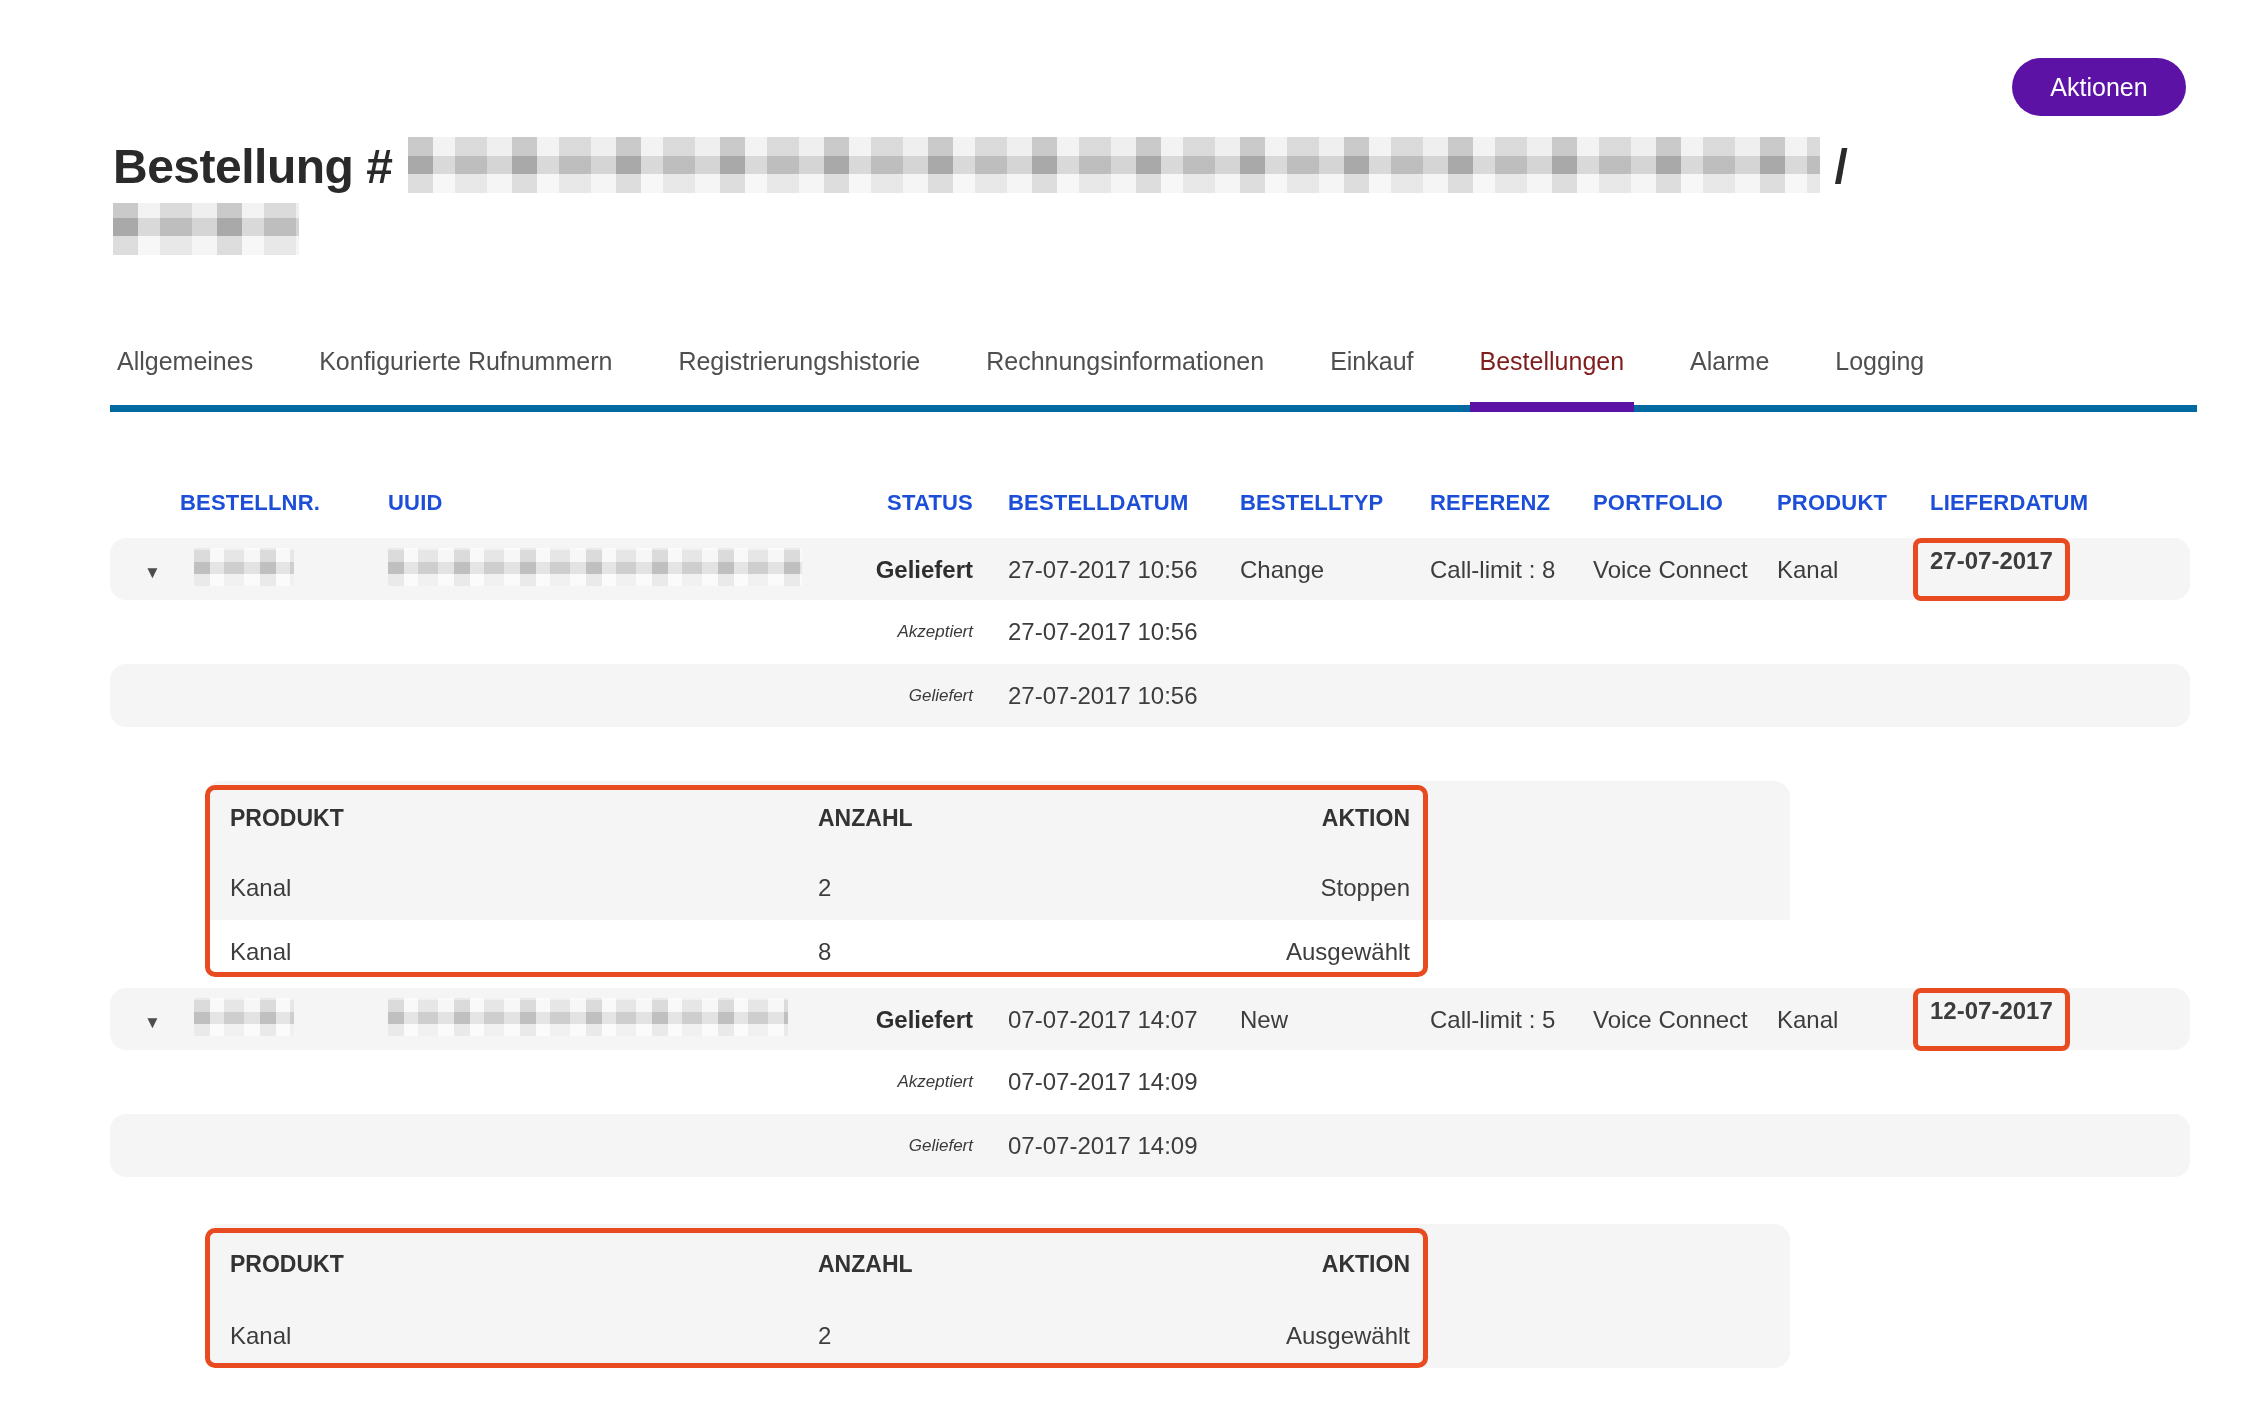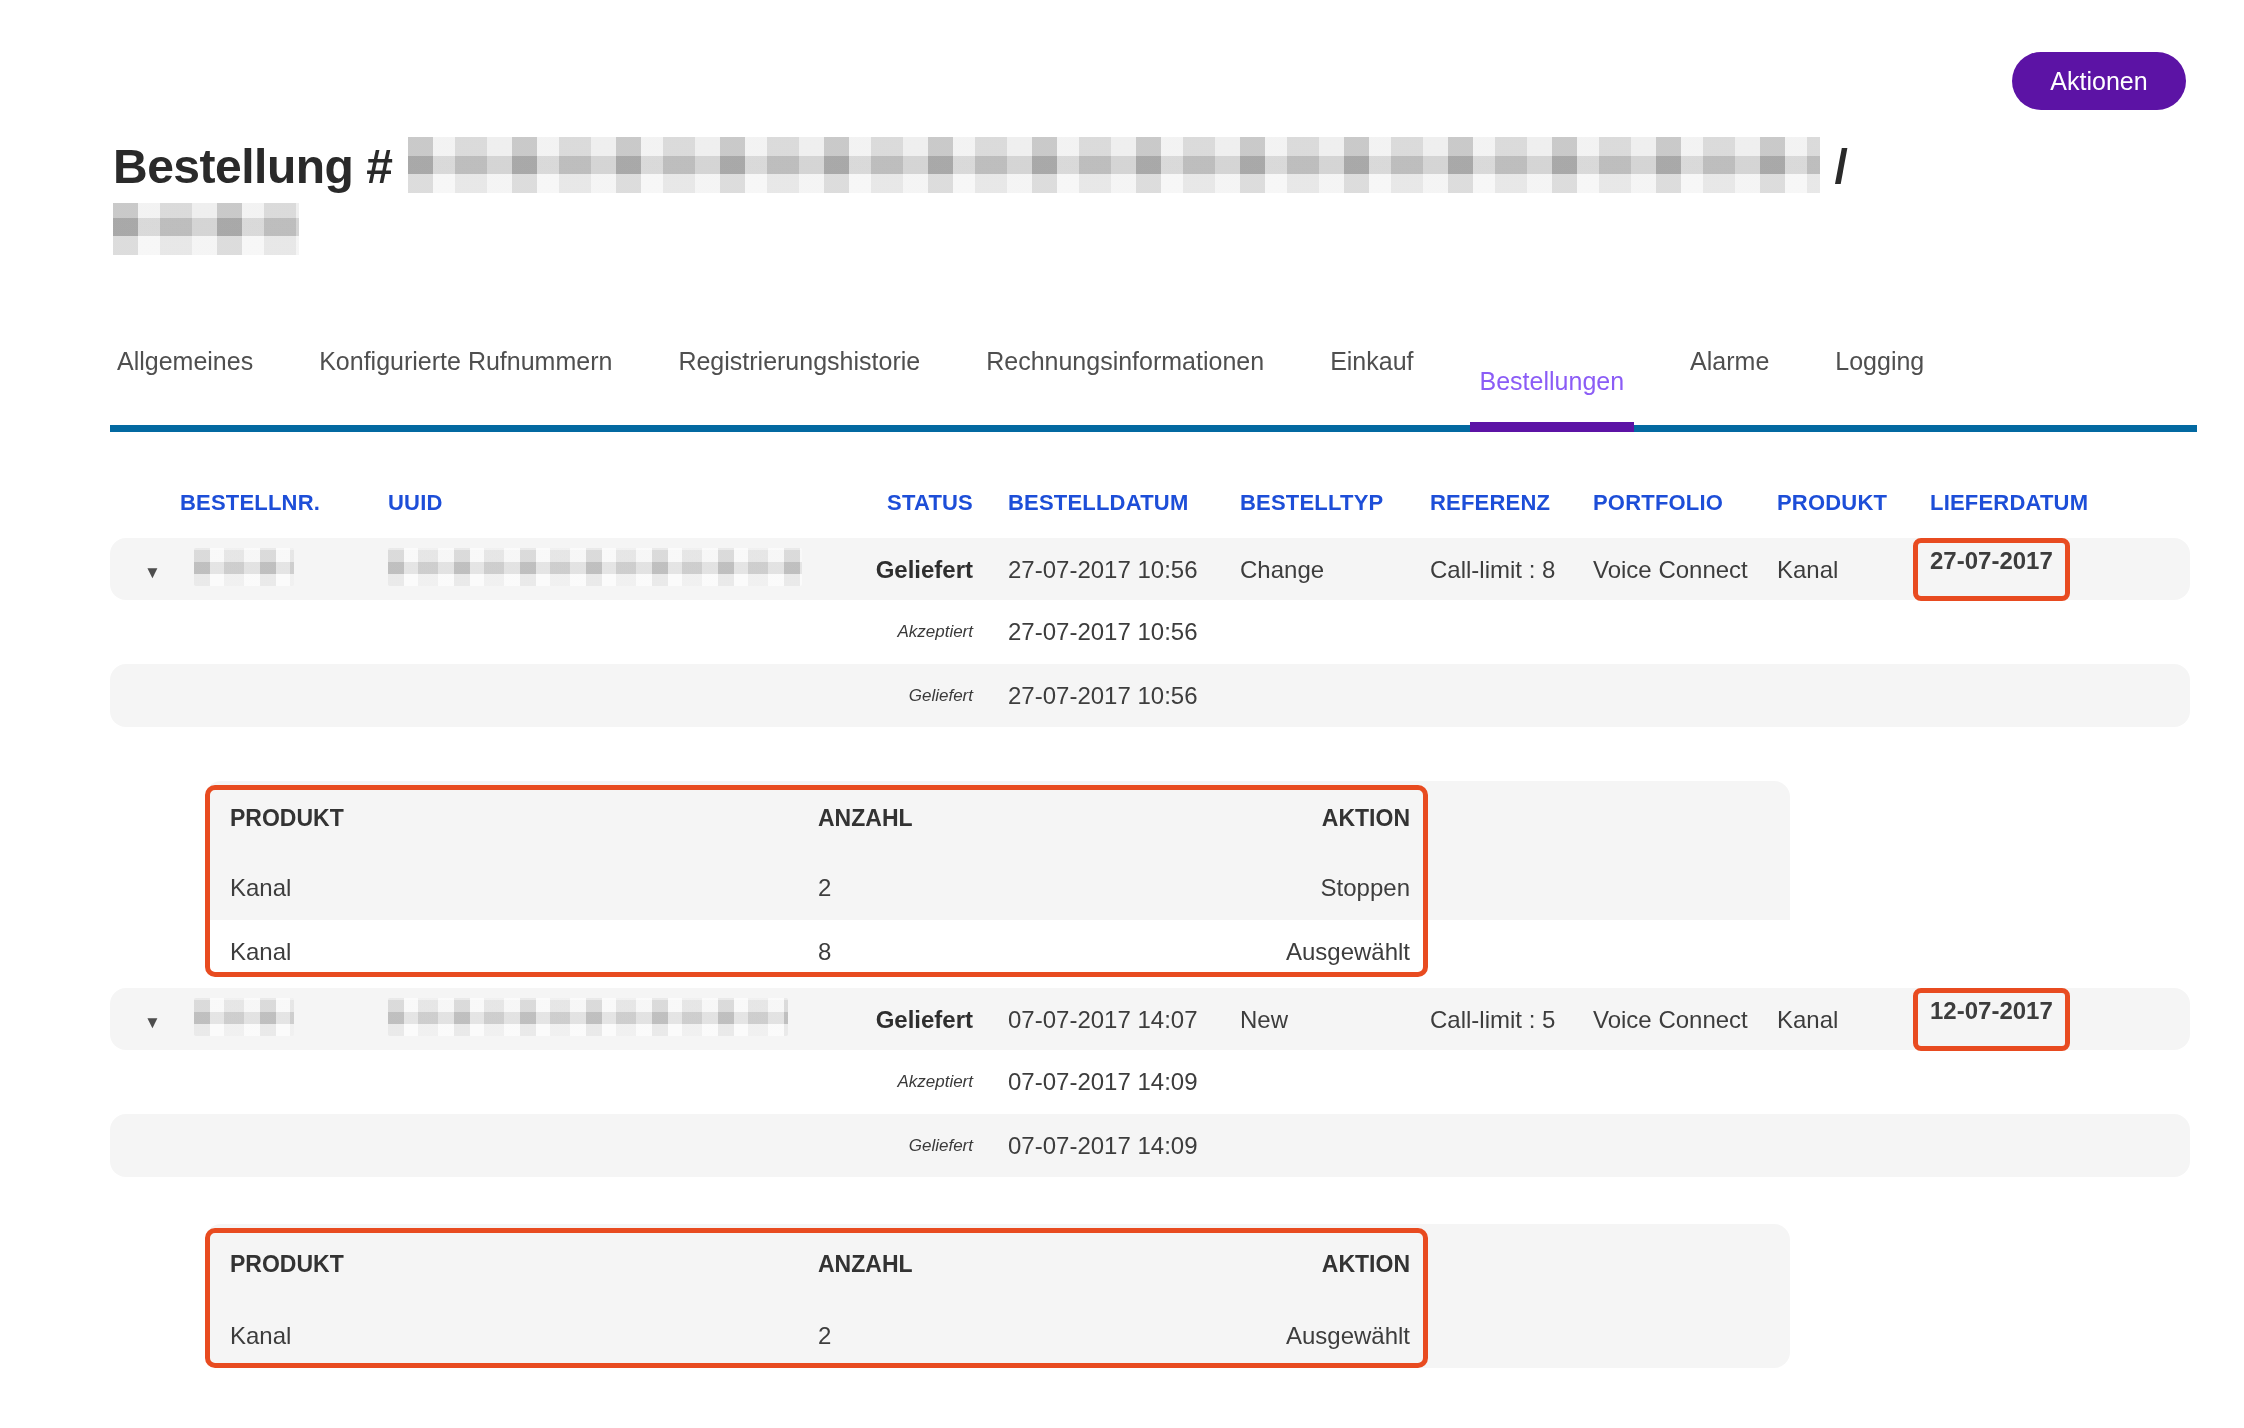--- a/index.html
+++ b/index.html
@@ -3,21 +3,21 @@
 <meta charset="utf-8">
 <style>
   html,body{margin:0;padding:0;}
   body{
     width:2244px;height:1428px;position:relative;overflow:hidden;
     background:#ffffff;color:#3d3d3d;
     font-family:"Liberation Sans", sans-serif;
   }
   
   .actions-btn{
-    position:absolute;top:52px;right:58px;width:174px;height:58px;
+    position:absolute;top:58px;right:58px;width:174px;height:58px;
     border:none;border-radius:30px;background:#5c13a5;color:#ffffff;
     font-size:25px;font-family:inherit;cursor:pointer;
   }
   .page-title{
     position:absolute;top:136px;left:113px;margin:0;width:1980px;
     font-size:48px;line-height:62px;font-weight:bold;color:#2a2a2a;letter-spacing:-0.5px;
   }
   .title-sep{font-weight:bold;}
   
   .redact{
@@ -38,21 +38,21 @@
   .r-bestellnr{width:100px;margin-left:14px;}
   .r-uuid{width:414px;}
   
   .tabs{
     position:absolute;top:345px;left:110px;width:2080px;
     display:flex;gap:66px;padding:0 0 28px 7px;
     border-bottom:7px solid #0369a1;
     font-size:25px;color:#4f4f4f;
   }
   .tab{white-space:nowrap;line-height:32px;position:relative;cursor:pointer;}
-  .tab.active{color:#8b5cf6;margin-top:20px;}
+  .tab.active{color:#7f1d1d;}
   .tab.active::after{
     content:"";position:absolute;left:-10px;right:-10px;bottom:-35px;height:10px;background:#5c13a5;
   }
   
   .orders{position:absolute;top:468px;left:110px;width:2080px;}
   .grid{
     display:grid;align-items:center;
     grid-template-columns:70px 208px 482px 138px 232px 190px 163px 184px 153px 260px;
   }
   .thead{height:70px;font-size:22px;font-weight:bold;color:#1d4ed8;letter-spacing:0.2px;}

